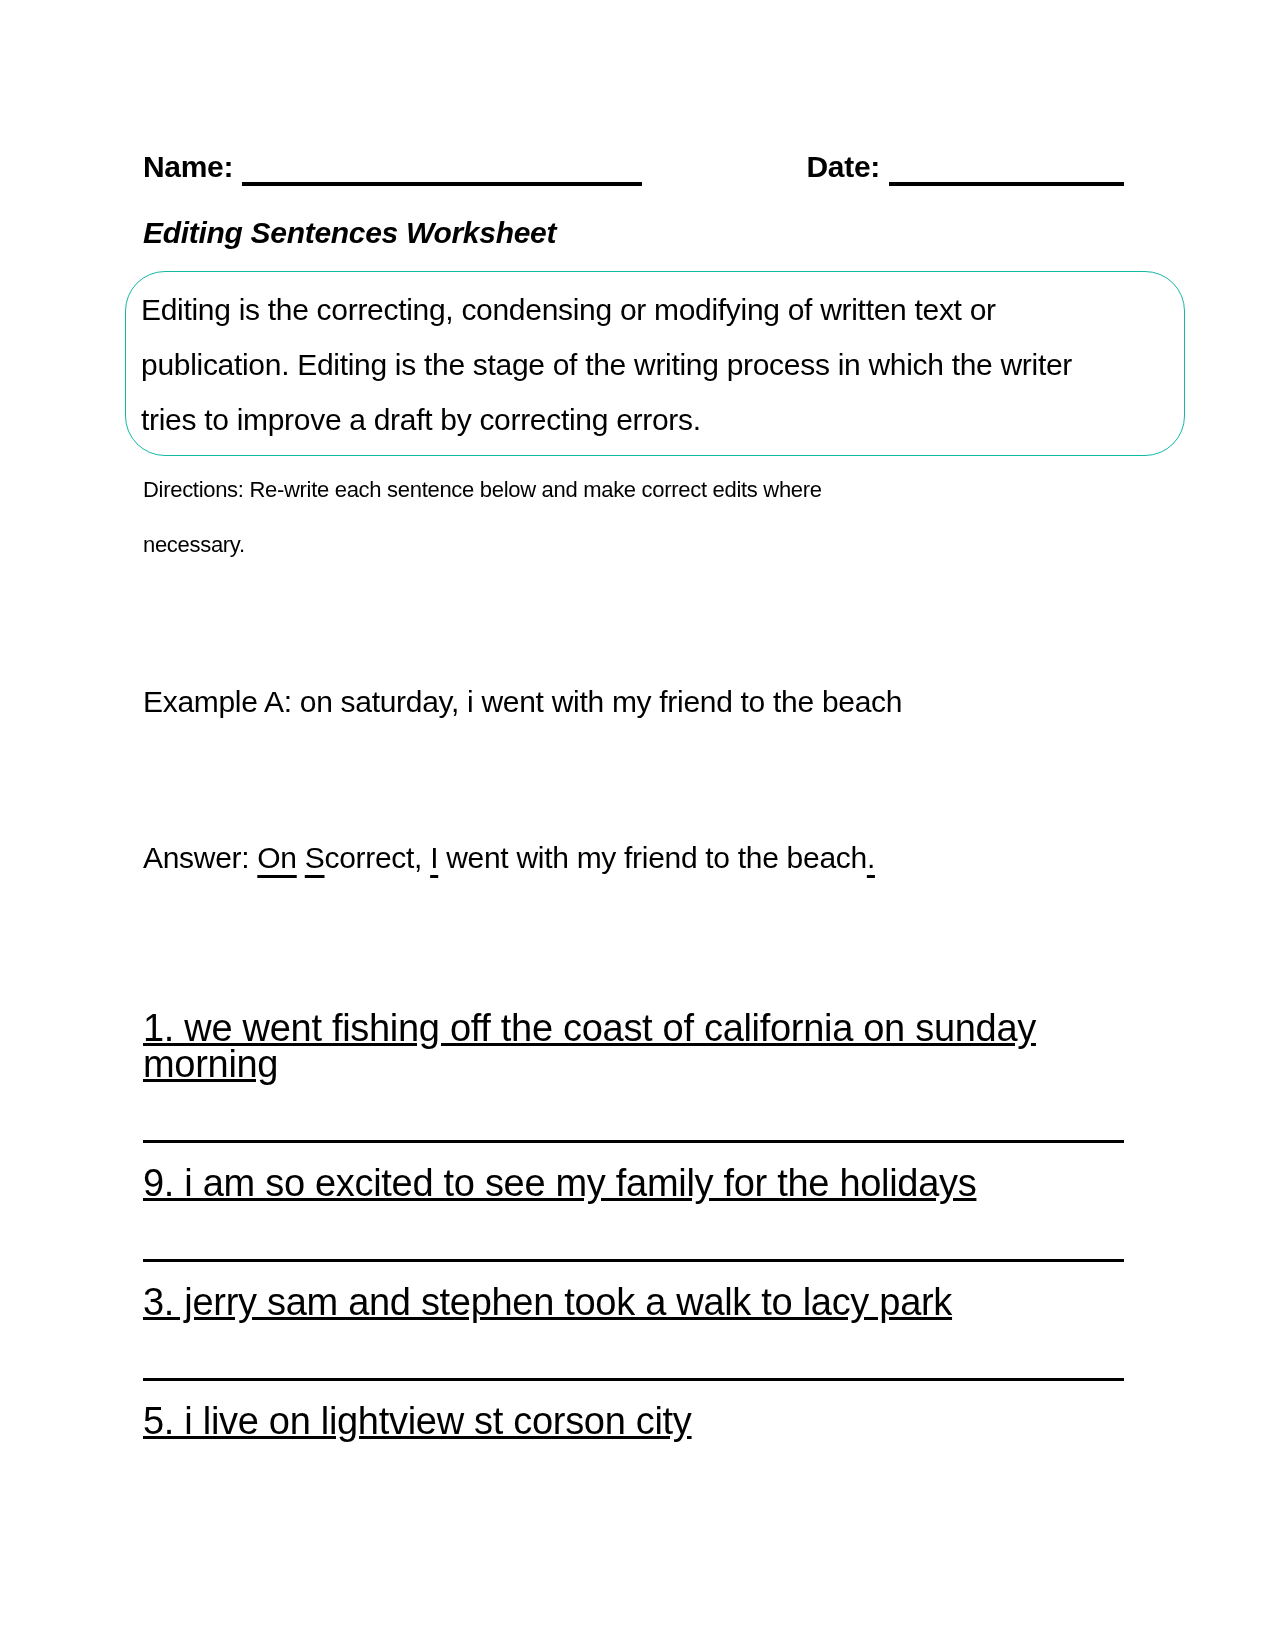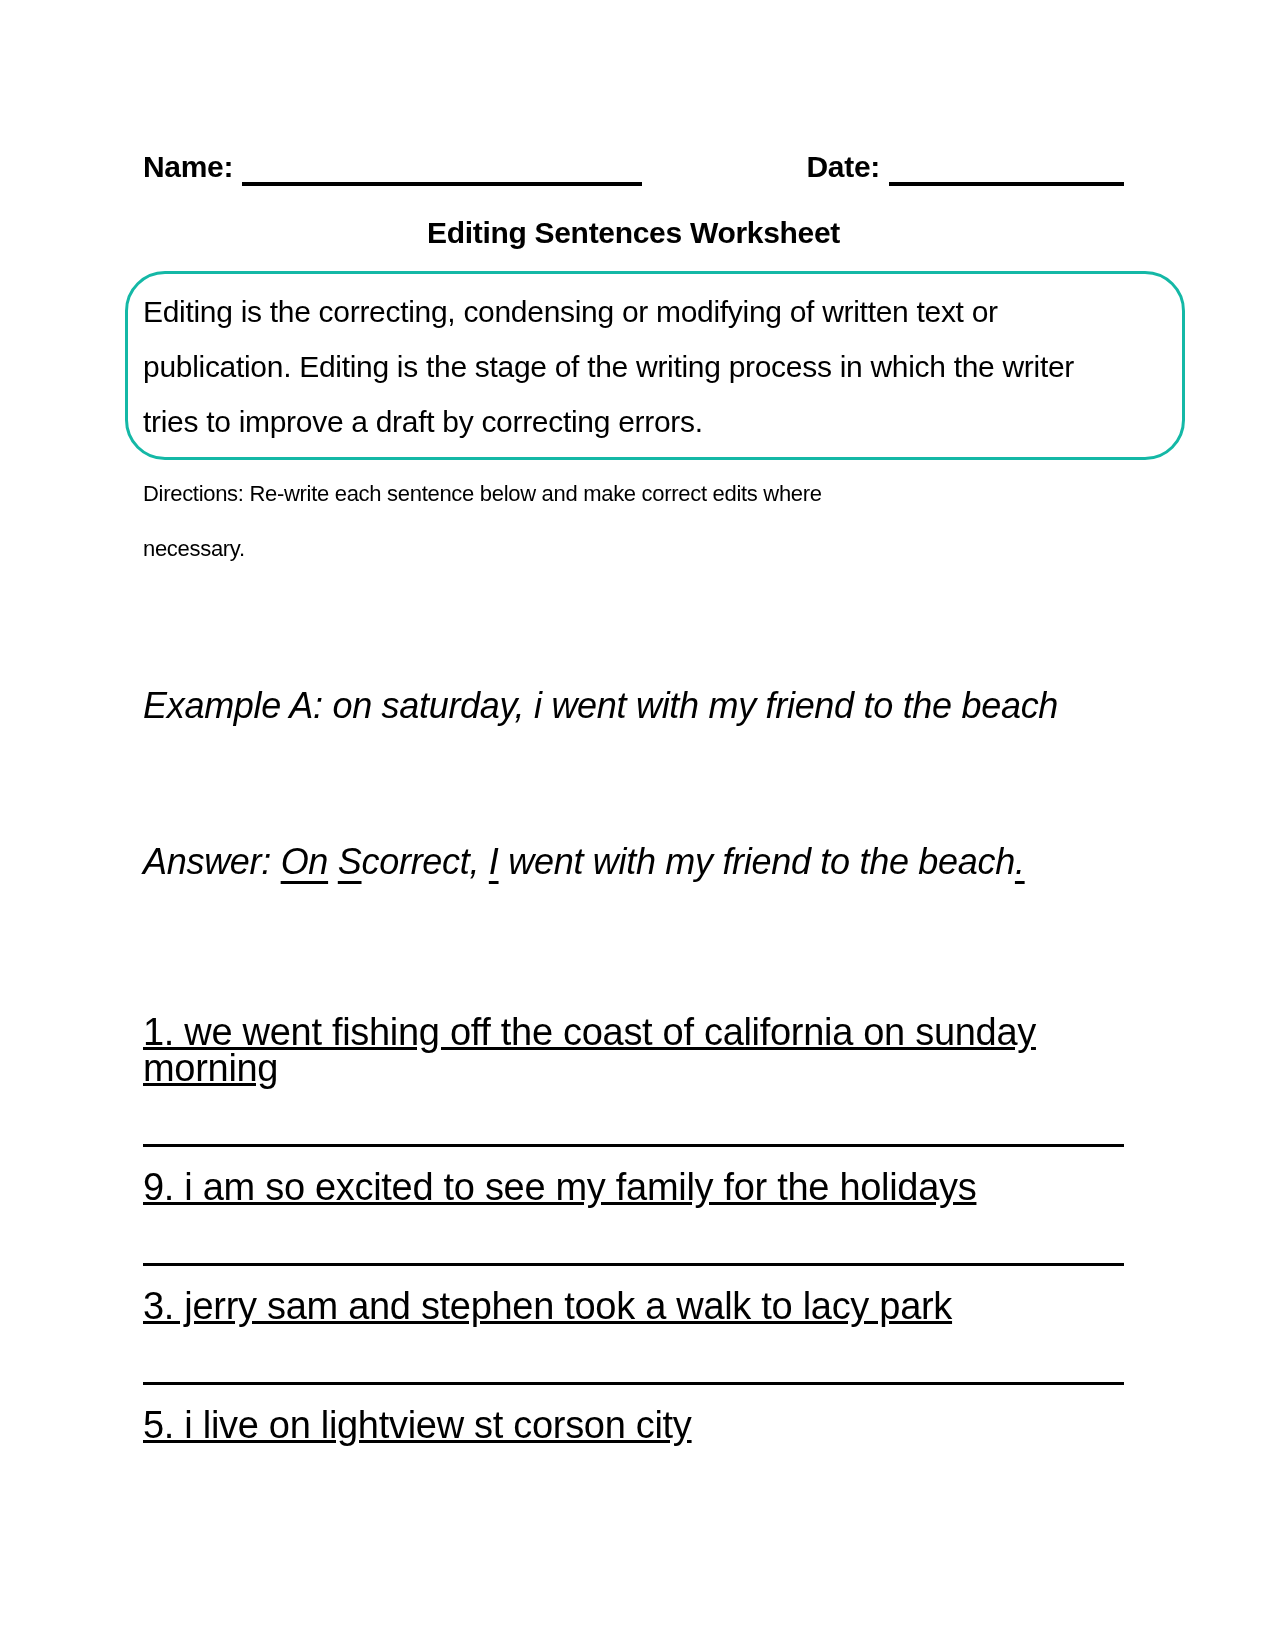--- a/index.html
+++ b/index.html
@@ -31,50 +31,50 @@
   .fill-line {
     border-bottom: 4px solid #000;
     height: 34px;
   }
   .name-line { width: 400px; margin-left: 9px; }
   .date-line { width: 235px; margin-left: 9px; }
   .header-spacer { flex: 1; }
 
   .title {
     margin-top: 28px;
-    text-align: center;
+    text-align: left;
     font-size: 30px;
     font-weight: bold;
     line-height: 38px;
     letter-spacing: -0.3px;
+    font-style: italic;
   }
 
   .def-box {
     box-sizing: border-box;
     margin-top: 19px;
     margin-left: -18px;
     width: 1060px;
-    border: 3px solid #14b8a6;
+    border: 1px solid #14b8a6;
     border-radius: 40px;
     padding: 10px 20px 8px 15px;
     font-size: 30px;
     line-height: 55px;
     letter-spacing: -0.3px;
   }
 
   .directions {
     margin-top: 6px;
     font-size: 22px;
     line-height: 55px;
     letter-spacing: -0.3px;
   }
 
   .example {
-    font-style: italic;
-    font-size: 36px;
+    font-size: 30px;
     line-height: 52px;
     letter-spacing: -0.3px;
     white-space: pre-wrap;
   }
   .example .u {
     text-decoration: underline;
     text-decoration-thickness: 3px;
     text-underline-offset: 7px;
   }
 

